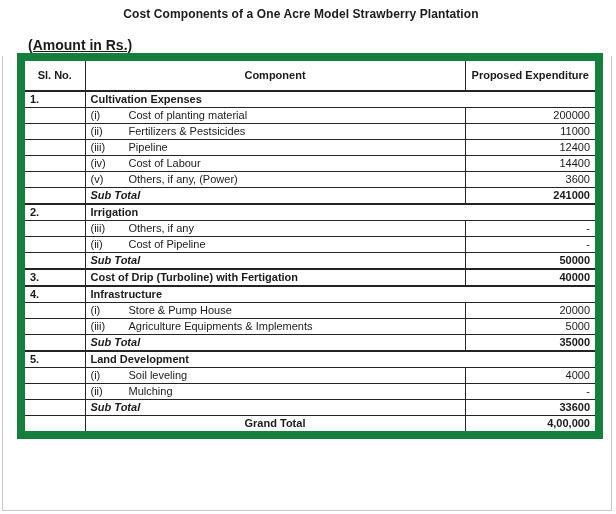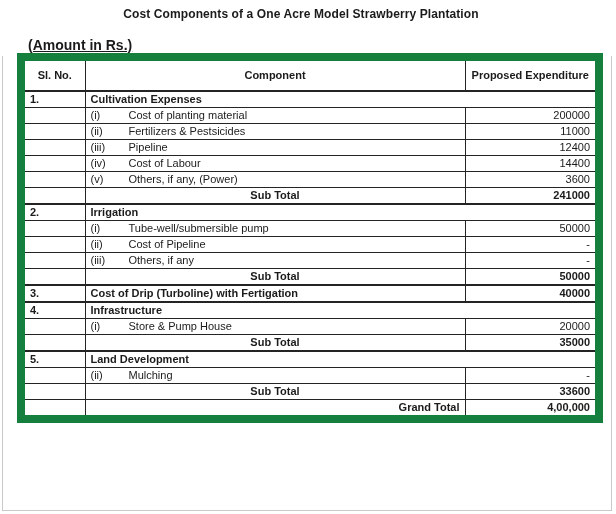--- a/index.html
+++ b/index.html
@@ -31,23 +31,23 @@
     vertical-align:middle;
   }
   .cost thead th{
     height:27px;font-weight:bold;text-align:center;white-space:normal;
     line-height:13px;border-bottom-width:2px;padding:1px 2px;
   }
   .c-sl{font-weight:bold;padding-left:6px;}
   .c-val{text-align:right;padding-right:5px;}
   .row-section td{font-weight:bold;border-top-width:2px;}
   .row-section-value td{font-weight:bold;border-top-width:2px;}
-  .row-subtotal .c-comp{text-align:center;font-weight:bold;padding-right:5px;}
+  .row-subtotal .c-comp{text-align:left;font-weight:bold;padding-right:5px;font-style:italic;}
   .row-subtotal .c-val{font-weight:bold;margin-left:36px;}
-  .row-grandtotal .c-comp{text-align:right;font-weight:bold;}
+  .row-grandtotal .c-comp{text-align:center;font-weight:bold;}
   .row-grandtotal .c-val{font-weight:bold;}
   .num{display:inline-block;width:38px;}
 </style>
 </head>
 <body>
 
 <div class="doc-title">Cost Components of a One Acre Model Strawberry Plantation</div>
 <div class="amount-note">(Amount in Rs.)</div>
 
 <table class="cost">
@@ -97,31 +97,26 @@
         <td class="c-sl"></td>
         <td class="c-comp">Sub Total</td>
         <td class="c-val">241000</td>
       </tr>
       <tr class="row-section">
         <td class="c-sl">2.</td>
         <td class="c-comp" colspan="2">Irrigation</td>
       </tr>
       <tr class="row-item">
         <td class="c-sl"></td>
-        <td class="c-comp"><span class="num">(i)</span><span>Tube-well/submersible pump</span></td>
-        <td class="c-val">50000</td>
+        <td class="c-comp"><span class="num">(iii)</span><span>Others, if any</span></td>
+        <td class="c-val">-</td>
       </tr>
       <tr class="row-item">
         <td class="c-sl"></td>
         <td class="c-comp"><span class="num">(ii)</span><span>Cost of Pipeline</span></td>
-        <td class="c-val">-</td>
-      </tr>
-      <tr class="row-item">
-        <td class="c-sl"></td>
-        <td class="c-comp"><span class="num">(iii)</span><span>Others, if any</span></td>
         <td class="c-val">-</td>
       </tr>
       <tr class="row-subtotal">
         <td class="c-sl"></td>
         <td class="c-comp">Sub Total</td>
         <td class="c-val">50000</td>
       </tr>
       <tr class="row-section-value">
         <td class="c-sl">3.</td>
         <td class="c-comp">Cost of Drip (Turboline) with Fertigation</td>
@@ -129,28 +124,38 @@
       </tr>
       <tr class="row-section">
         <td class="c-sl">4.</td>
         <td class="c-comp" colspan="2">Infrastructure</td>
       </tr>
       <tr class="row-item">
         <td class="c-sl"></td>
         <td class="c-comp"><span class="num">(i)</span><span>Store &amp; Pump House</span></td>
         <td class="c-val">20000</td>
       </tr>
+      <tr class="row-item">
+        <td class="c-sl"></td>
+        <td class="c-comp"><span class="num">(iii)</span><span>Agriculture Equipments &amp; Implements</span></td>
+        <td class="c-val">5000</td>
+      </tr>
       <tr class="row-subtotal">
         <td class="c-sl"></td>
         <td class="c-comp">Sub Total</td>
         <td class="c-val">35000</td>
       </tr>
       <tr class="row-section">
         <td class="c-sl">5.</td>
         <td class="c-comp" colspan="2">Land Development</td>
+      </tr>
+      <tr class="row-item">
+        <td class="c-sl"></td>
+        <td class="c-comp"><span class="num">(i)</span><span>Soil leveling</span></td>
+        <td class="c-val">4000</td>
       </tr>
       <tr class="row-item">
         <td class="c-sl"></td>
         <td class="c-comp"><span class="num">(ii)</span><span>Mulching</span></td>
         <td class="c-val">-</td>
       </tr>
       <tr class="row-subtotal">
         <td class="c-sl"></td>
         <td class="c-comp">Sub Total</td>
         <td class="c-val">33600</td>

